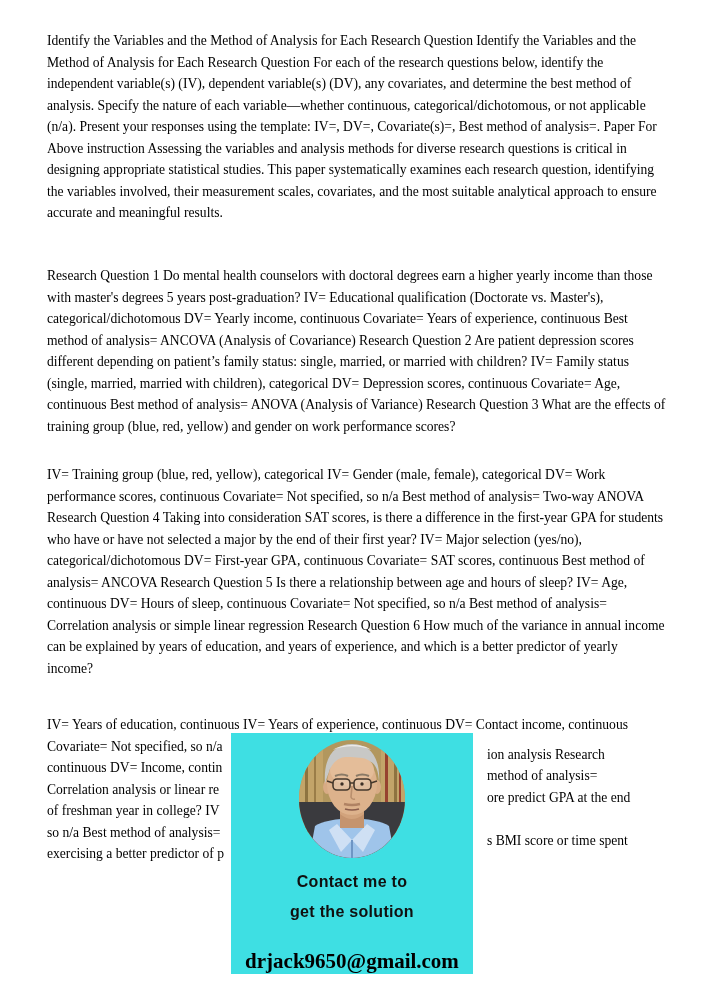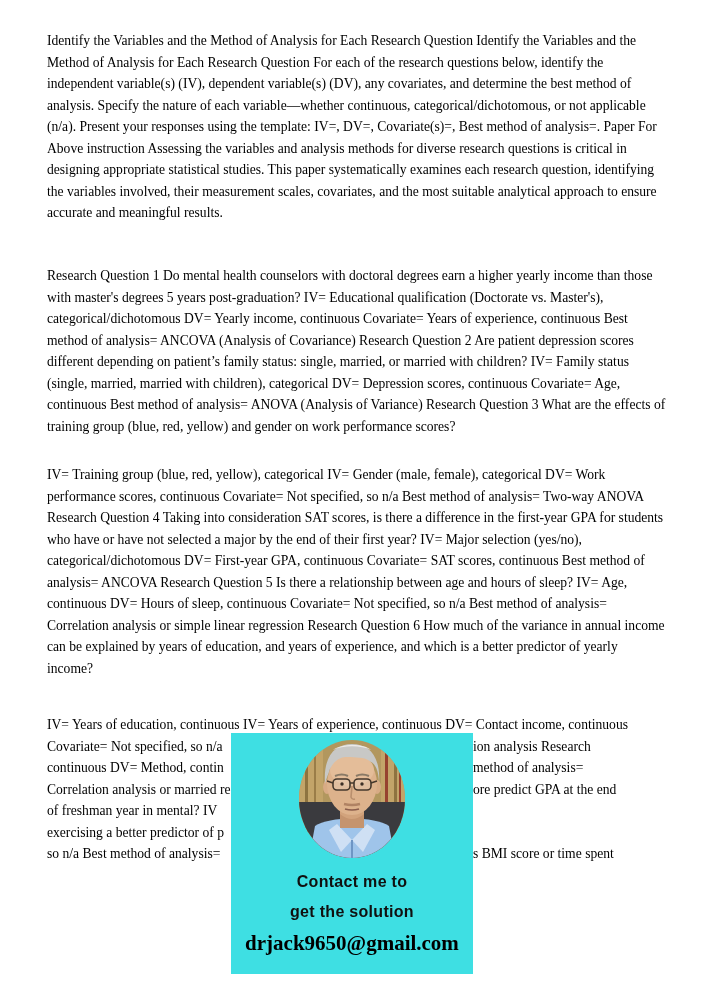--- a/index.html
+++ b/index.html
@@ -26,21 +26,22 @@
   .para-3{top:464px;}
   .para-4{top:714px;}
   .p4line{
     position:relative;
     height:21.5px;
     white-space:nowrap;
   }
   .rfrag{
     position:absolute;
     left:426px;
-    top:0;
+    top:8px;
+    padding-left:14px;
   }
   
   .ad-overlay{
     position:absolute;
     left:231px;top:733px;
     width:242px;height:241px;
     z-index:10;
     text-align:center;
   }
   .portrait{
@@ -58,21 +59,21 @@
     color:#101010;
     letter-spacing:0.3px;
   }
   .ad-line-1{margin-top:9px;}
   .ad-email{
     font-family:"Liberation Serif", serif;
     font-weight:700;
     font-size:21px;
     line-height:27px;
     color:#000000;
-    margin-top:3px;
+    margin-top:21px;
   }
 </style>
 </head>
 <body>
 
 <div class="doc">
 
   <p class="para para-1">Identify the Variables and the Method of Analysis for Each Research Question Identify the Variables and the Method of Analysis for Each Research Question For each of the research questions below, identify the independent variable(s) (IV), dependent variable(s) (DV), any covariates, and determine the best method of analysis. Specify the nature of each variable—whether continuous, categorical/dichotomous, or not applicable (n/a). Present your responses using the template: IV=, DV=, Covariate(s)=, Best method of analysis=. Paper For Above instruction Assessing the variables and analysis methods for diverse research questions is critical in designing appropriate statistical studies. This paper systematically examines each research question, identifying the variables involved, their measurement scales, covariates, and the most suitable analytical approach to ensure accurate and meaningful results.</p>
 
   <p class="para para-2">Research Question 1 Do mental health counselors with doctoral degrees earn a higher yearly income than those with master's degrees 5 years post-graduation? IV= Educational qualification (Doctorate vs. Master's), categorical/dichotomous DV= Yearly income, continuous Covariate= Years of experience, continuous Best method of analysis= ANCOVA (Analysis of Covariance) Research Question 2 Are patient depression scores different depending on patient’s family status: single, married, or married with children? IV= Family status (single, married, married with children), categorical DV= Depression scores, continuous Covariate= Age, continuous Best method of analysis= ANOVA (Analysis of Variance) Research Question 3 What are the effects of training group (blue, red, yellow) and gender on work performance scores?</p>
@@ -81,36 +82,36 @@
 
   <div class="para para-4">
     <div class="p4line">
       <span>IV= Years of education, continuous IV= Years of experience, continuous DV= Contact income, continuous</span>
     </div>
     <div class="p4line">
       <span>Covariate= Not specified, so n/a</span>
       <span class="rfrag">ion analysis Research</span>
     </div>
     <div class="p4line">
-      <span>continuous DV= Method, contin</span>
+      <span>continuous DV= Income, contin</span>
       <span class="rfrag">method of analysis=</span>
     </div>
     <div class="p4line">
-      <span>Correlation analysis or married re</span>
+      <span>Correlation analysis or linear re</span>
       <span class="rfrag">ore predict GPA at the end</span>
     </div>
     <div class="p4line">
-      <span>of freshman year in mental? IV</span>
-    </div>
-    <div class="p4line">
-      <span>exercising a better predictor of p</span>
+      <span>of freshman year in college? IV</span>
     </div>
     <div class="p4line">
       <span>so n/a Best method of analysis=</span>
       <span class="rfrag">s BMI score or time spent</span>
+    </div>
+    <div class="p4line">
+      <span>exercising a better predictor of p</span>
     </div>
   </div>
 
   <div class="ad-overlay" style="background:#3EDFE3;">
     <span class="portrait">
       <svg width="106" height="118" viewBox="0 0 106 118" xmlns="http://www.w3.org/2000/svg">
 
         <rect x="0" y="0" width="106" height="118" fill="#b2975e"></rect>
         <rect x="0" y="0" width="24" height="118" fill="#c2a469"></rect>
         <rect x="6" y="0" width="3" height="118" fill="#8e7340"></rect>

